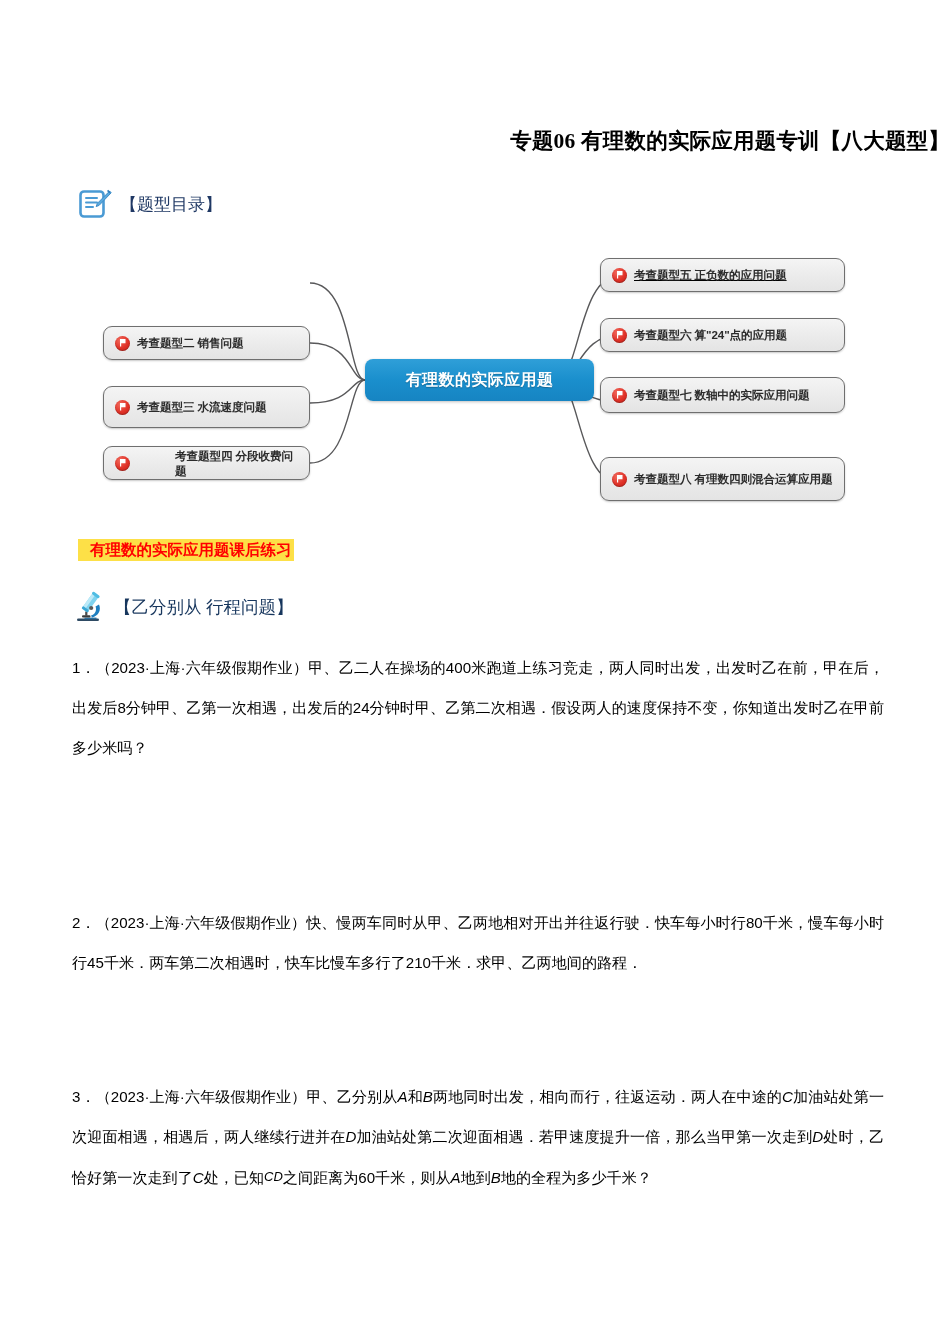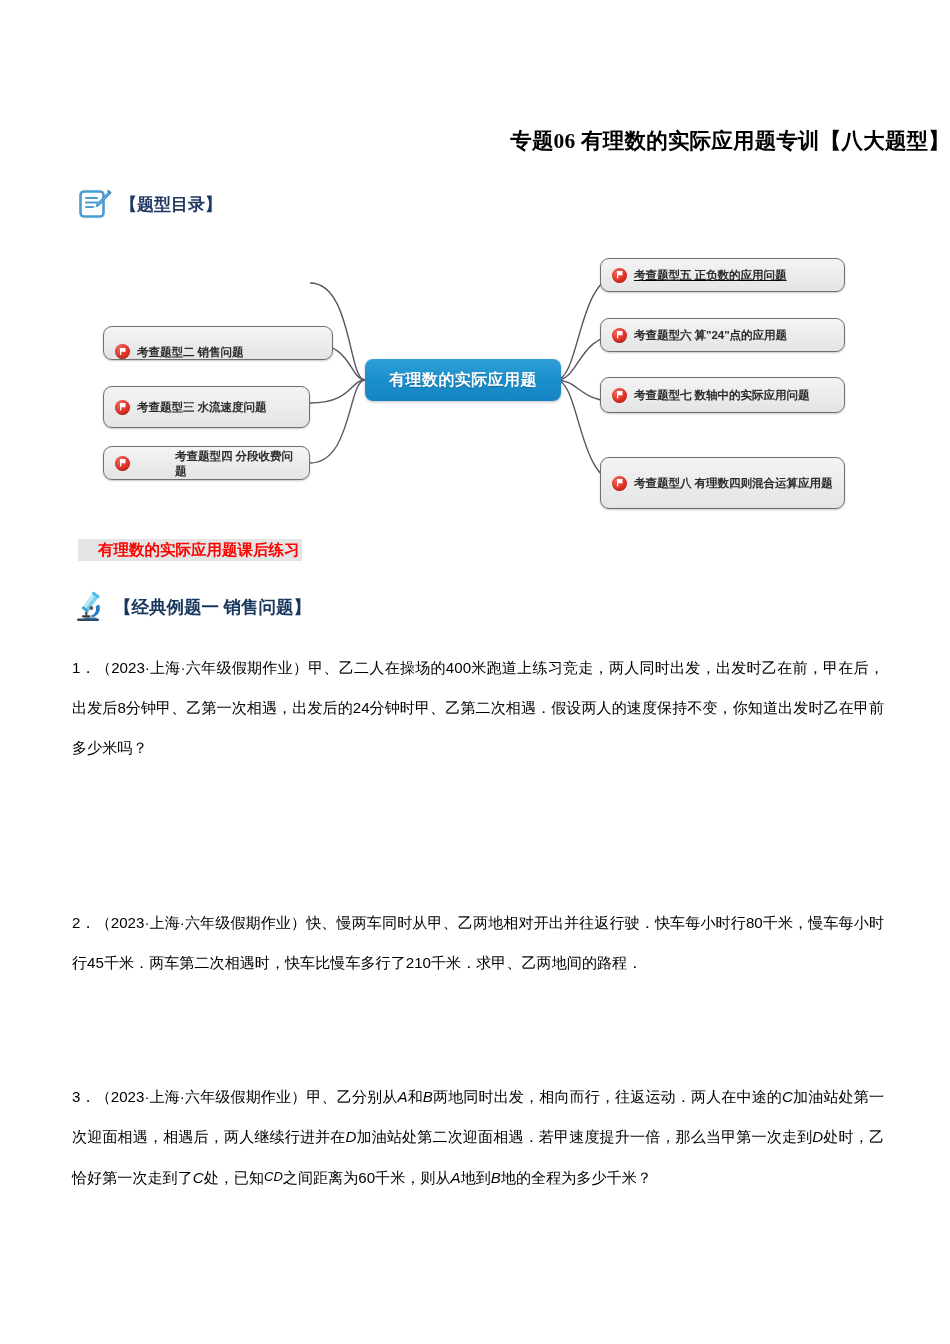--- a/index.html
+++ b/index.html
@@ -31,21 +31,21 @@
 
   
   .sec-head {
     position: absolute;
     display: flex;
     align-items: center;
     gap: 8px;
   }
   .sec-head .sec-label {
     font-family: "Liberation Serif", "DejaVu Serif", serif;
-    font-weight: bold;
+    font-weight: normal;
     font-size: 17px;
     color: #1F3864;
     white-space: nowrap;
   }
   #catalog-head { left: 78px; top: 188px; }
   #example-head { left: 72px; top: 590px; }
   #example-head .sec-label { color: #17365D; font-size: 17.5px; }
 
   
   .icon-doc-pencil { width: 34px; height: 32px; position: relative; display:block; }
@@ -53,22 +53,22 @@
 
   
   .highlight-line {
     position: absolute;
     left: 78px;
     top: 539px;
     font-family: "Liberation Serif", "DejaVu Serif", serif;
     font-weight: bold;
     font-size: 15.5px;
     color: #FF0000;
-    background: #e5e5e5;
-    padding: 1px 2px 2px 20px;
+    background: #fde047;
+    padding: 1px 2px 2px 12px;
     line-height: 1.25;
     white-space: nowrap;
   }
 
   
   #mindmap {
     position: absolute;
     left: 80px;
     top: 245px;
     width: 790px;
@@ -179,50 +179,50 @@
       <path d="M230,158 C272,158 270,135 285,135"></path>
       <path d="M230,218 C272,218 268,135 285,135"></path>
 
       <path d="M476,135 C500,135 498,30 540,30"></path>
       <path d="M476,135 C500,135 498,90 540,90"></path>
       <path d="M476,135 C500,135 498,157 540,157"></path>
       <path d="M476,135 C500,135 498,238 540,238"></path>
     </g>
   </svg>
 
-  <div class="mm-node" style="left:23px; top:81px; width:230px; height:34px;align-items:flex-end;">
+  <div class="mm-node" style="left:23px; top:81px; width:207px; height:34px;">
     <span class="bullet"></span>
     <span class="mm-text">考查题型二 销售问题</span>
   </div>
   <div class="mm-node" style="left:23px; top:141px; width:207px; height:42px;">
     <span class="bullet"></span>
     <span class="mm-text">考查题型三 水流速度问题</span>
   </div>
   <div class="mm-node" style="left:23px; top:201px; width:207px; height:34px;gap:45px;">
     <span class="bullet"></span>
     <span class="mm-text">考查题型四 分段收费问题</span>
   </div>
 
-  <div id="mm-center" style="left:285px; top:114px; width:196px; height:42px;">
+  <div id="mm-center" style="left:285px; top:114px; width:229px; height:42px;">
     <span class="mm-center-text">有理数的实际应用题</span>
   </div>
 
   <div class="mm-node" style="left:520px; top:13px; width:245px; height:34px;text-decoration:underline;">
     <span class="bullet"></span>
     <span class="mm-text">考查题型五 正负数的应用问题</span>
   </div>
   <div class="mm-node" style="left:520px; top:73px; width:245px; height:34px;">
     <span class="bullet"></span>
     <span class="mm-text">考查题型六 算"24"点的应用题</span>
   </div>
   <div class="mm-node" style="left:520px; top:132px; width:245px; height:36px;">
     <span class="bullet"></span>
     <span class="mm-text">考查题型七 数轴中的实际应用问题</span>
   </div>
-  <div class="mm-node" style="left:520px; top:212px; width:245px; height:52px;">
+  <div class="mm-node" style="left:520px; top:212px; width:245px; height:44px;">
     <span class="bullet"></span>
     <span class="mm-text">考查题型八 有理数四则混合运算应用题</span>
   </div>
 </div>
 
 <div class="highlight-line">有理数的实际应用题课后练习</div>
 
 <div class="sec-head" id="example-head">
   <span class="icon-microscope">
     <svg width="34" height="34" viewBox="0 0 34 34">
@@ -233,20 +233,20 @@
       <rect x="13.2" y="21.5" width="2.2" height="4.3" fill="#4a4a4a"></rect>
       <g transform="rotate(36 17 14)">
         <rect x="13.6" y="2.5" width="7.2" height="19" rx="3" fill="#7fd3ef"></rect>
         <rect x="13.6" y="2.5" width="3.2" height="19" rx="1.6" fill="#bdeaf8"></rect>
         <rect x="12.9" y="1.2" width="8.6" height="3" rx="1.4" fill="#4fbde3"></rect>
         <rect x="13.3" y="19" width="7.8" height="3" rx="1.4" fill="#3aa6d4"></rect>
       </g>
       <circle cx="19.2" cy="18" r="2.1" fill="#5a5a5a"></circle>
     </svg>
   </span>
-  <span class="sec-label">【经典例题一 销售问题】</span>
+  <span class="sec-label">【乙分别从 行程问题】</span>
 </div>
 
 <div class="q-block" id="q1"><span>1．</span><span>（2023·上海·六年级假期作业）</span><span>甲、乙二人在操场的400米跑道上练习竞走，两人同时出发，出发时乙在前，甲在后，出发后8分钟甲、乙第一次相遇，出发后的24分钟时甲、乙第二次相遇．假设两人的速度保持不变，你知道出发时乙在甲前多少米吗？</span></div>
 
 <div class="q-block" id="q2"><span>2．</span><span>（2023·上海·六年级假期作业）</span><span>快、慢两车同时从甲、乙两地相对开出并往返行驶．快车每小时行80千米，慢车每小时行45千米．两车第二次相遇时，快车比慢车多行了210千米．求甲、乙两地间的路程．</span></div>
 
 <div class="q-block" id="q3"><span>3．</span><span>（2023·上海·六年级假期作业）</span><span>甲、乙分别从</span><span class="it">A</span><span>和</span><span class="it">B</span><span>两地同时出发，相向而行，往返运动．两人在中途的</span><span class="it">C</span><span>加油站处第一次迎面相遇，相遇后，两人继续行进并在</span><span class="it">D</span><span>加油站处第二次迎面相遇．若甲速度提升一倍，那么当甲第一次走到</span><span class="it">D</span><span>处时，乙恰好第一次走到了</span><span class="it">C</span><span>处，已知</span><span class="sup">CD</span><span>之间距离为60千米，则从</span><span class="it">A</span><span>地到</span><span class="it">B</span><span>地的全程为多少千米？</span></div>
 
 </body></html>

